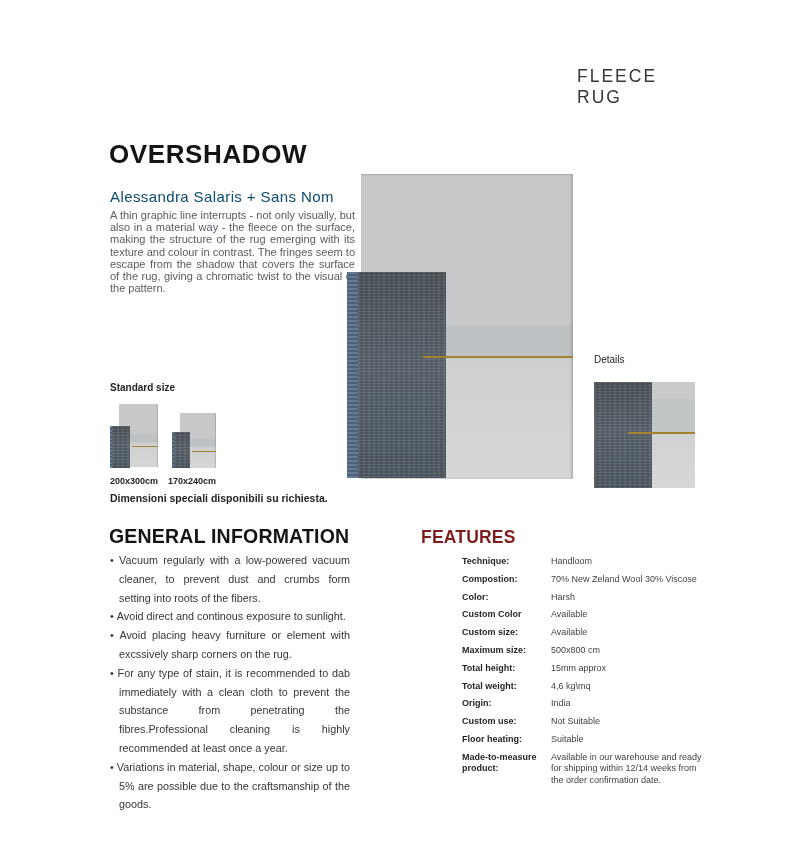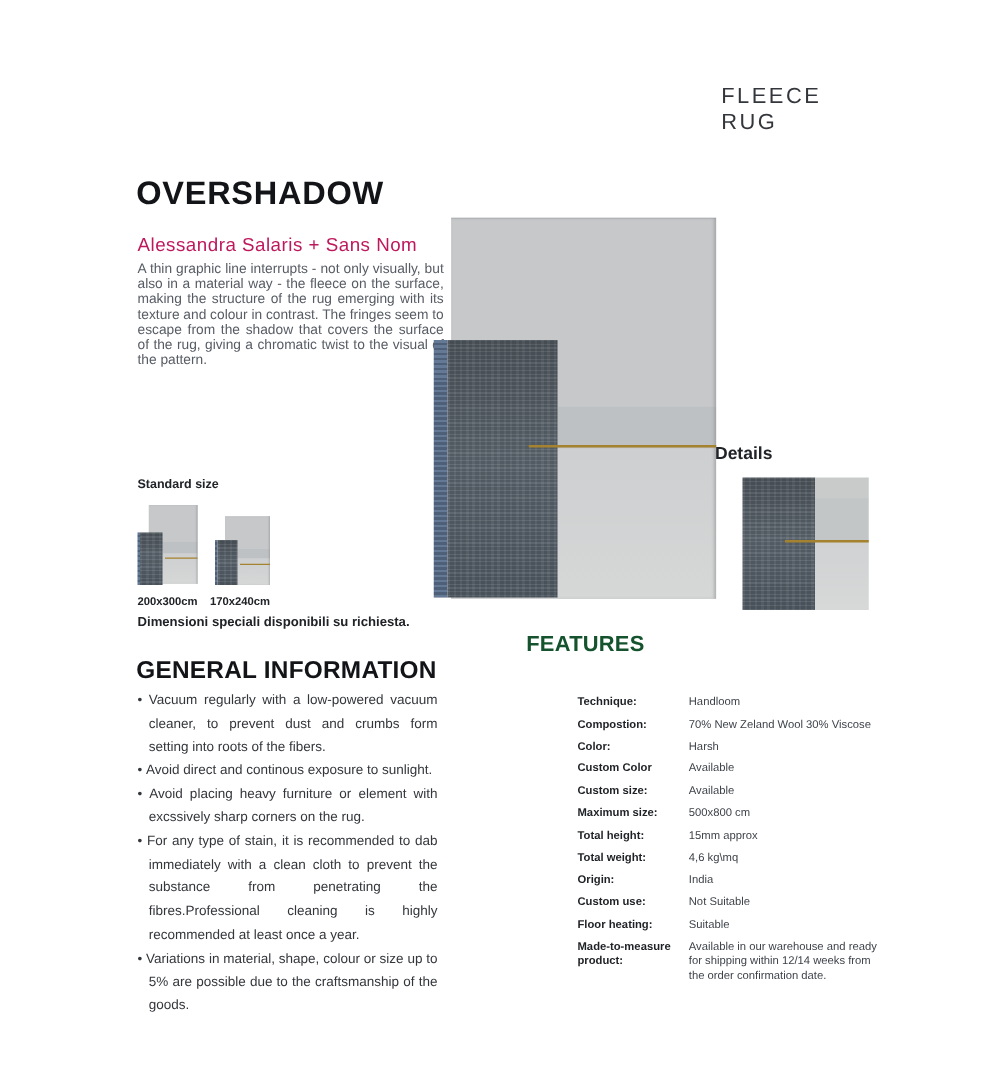--- a/index.html
+++ b/index.html
@@ -2,21 +2,21 @@
 <html><head>
 <meta charset="utf-8">
 <style>
   html,body{margin:0;padding:0;background:#ffffff;}
   body{font-family:"Liberation Sans", sans-serif; color:#1e2125;}
   .sheet{position:relative;width:704px;height:863px;background:#ffffff;overflow:hidden;}
 
   .collection{position:absolute;top:66px;left:577px;font-size:17.5px;letter-spacing:2px;color:#33373c;}
 
   .title{position:absolute;top:139px;left:109px;font-size:26px;font-weight:bold;letter-spacing:.6px;color:#121417;}
-  .designer{position:absolute;top:188px;left:110px;font-size:15px;letter-spacing:.4px;color:#be185d;}
+  .designer{position:absolute;top:188px;left:110px;font-size:15px;letter-spacing:.4px;color:#0c4a6e;}
   .description{position:absolute;top:209px;left:110px;width:245px;font-size:11px;line-height:12.2px;
                color:#575c64;text-align:justify;}
 
   
   .fig{position:absolute;}
   .fig *{position:absolute;}
   .rug-body{background:linear-gradient(180deg,#c6c8ca 0px,#c6c8ca 151px,#bec1c3 152px,#bec1c3 184px,#cdcfd0 185px,#d6d7d7 100%);
             box-shadow:inset -2px 0 2px rgba(120,122,125,.35), inset 0 1px 1px rgba(140,142,145,.4);}
   .rug-dark{background:linear-gradient(180deg,#4e565d 0%,#5e6770 45%,#57616a 75%,#515b64 100%);}
   .rug-dark::after{content:"";position:absolute;inset:0;
@@ -46,36 +46,36 @@
       background:linear-gradient(180deg,#c6c8ca 0 26px,#bec1c3 26px 33px,#cdcfd0 34px,#d6d7d7 100%);
       box-shadow:inset -1px 0 1px rgba(120,122,125,.35);}
   .fig-thumb2 .rug-dark{left:2px;top:20px;width:16px;height:36px;}
   .fig-thumb2 .rug-fringe{left:0;top:20px;width:2px;height:36px;}
   .fig-thumb2 .rug-gold{left:20px;top:39px;width:24px;height:1px;}
   .size-label{position:absolute;font-size:9px;font-weight:bold;color:#202327;top:476px;}
   .size-label.s1{left:110px;} .size-label.s2{left:168px;}
   .std-note{position:absolute;top:492px;left:110px;font-size:10.5px;font-weight:bold;color:#202327;}
 
   
-  .details-heading{position:absolute;top:354px;left:572px;font-size:14px;font-weight:bold;color:#202327;}
+  .details-heading{position:absolute;top:354px;left:594px;font-size:10px;font-weight:normal;color:#202327;}
   .fig-details{left:594px;top:382px;width:101px;height:106px;}
   .fig-details .rug-light{left:58px;top:0;width:43px;height:106px;
       background:linear-gradient(180deg,#c9cbcb 0 16px,#c3c6c7 17px 50px,#d0d2d3 52px,#d7d8d8 100%);}
   .fig-details .rug-dark{left:0;top:0;width:58px;height:106px;}
   .fig-details .rug-gold{left:34px;top:50px;width:67px;height:2px;}
 
   
   .gi-heading{position:absolute;top:525px;left:109px;font-size:19.5px;font-weight:bold;letter-spacing:.2px;color:#121417;text-align:center;}
   .gi-list{position:absolute;top:551px;left:110px;width:240px;margin:0;padding:0;list-style:none;
            font-size:10.8px;line-height:18.8px;color:#33363b;}
   .gi-list li{margin:0;padding-left:9px;text-indent:-9px;text-align:justify;}
   .gi-list li::before{content:"\2022\00a0";}
 
   
-  .ft-heading{position:absolute;top:505px;left:421px;font-size:17.5px;font-weight:bold;letter-spacing:.2px;color:#14532d;}
+  .ft-heading{position:absolute;top:527px;left:421px;font-size:17.5px;font-weight:bold;letter-spacing:.2px;color:#7f1d1d;}
   .ft-table{position:absolute;top:556px;left:422px;width:280px;}
   .ft-row{display:grid;grid-template-columns:86px 1fr;align-items:start;margin-bottom:6.8px;margin-left:40px;}
   .ft-label{font-size:9px;font-weight:bold;line-height:11px;color:#1e2125;}
   .ft-value{font-size:9px;line-height:11px;color:#3e434a;padding-left:3px;}
   .ft-row.tall .ft-value{line-height:11.5px;}
 </style>
 </head>
 <body>
 
 <div class="sheet">

